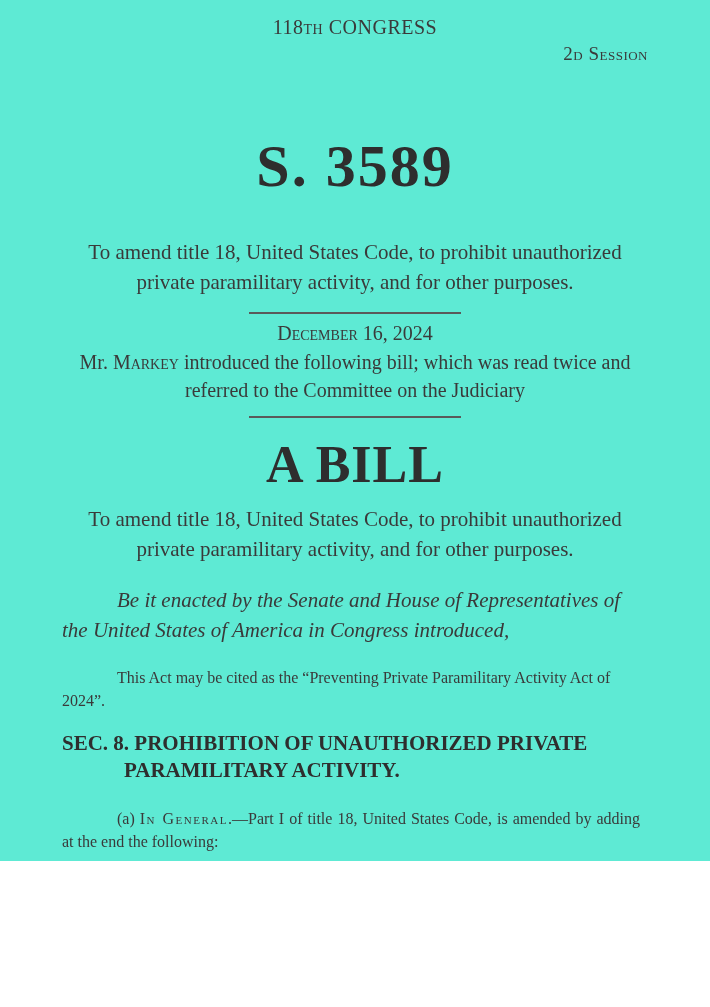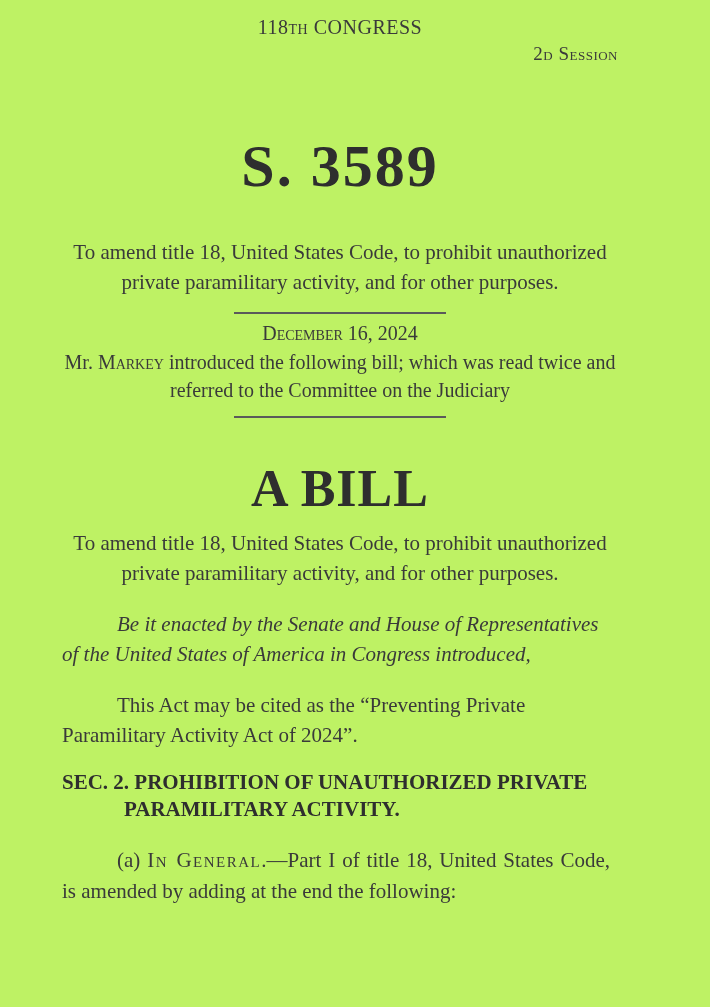--- a/index.html
+++ b/index.html
@@ -3,25 +3,25 @@
 <meta charset="utf-8">
 <style>
   html, body {
     margin: 0;
     padding: 0;
     background: #ffffff;
   }
   .page {
     position: relative;
     width: 710px;
-    height: 1007px;
+    height: 861px;
     margin: 0 auto;
     box-sizing: border-box;
-    padding: 14px 92px 10px 62px;
-    background: #bef264;
+    padding: 14px 62px 10px 62px;
+    background: #5eead4;
     color: #3a3a3a;
     font-family: "Liberation Serif", "DejaVu Serif", serif;
     overflow: hidden;
   }
   .sc { font-variant: small-caps; }
 
   .congress-line {
     font-size: 20px;
     line-height: 1.35;
     text-align: center;
@@ -75,21 +75,21 @@
     font-size: 20px;
     line-height: 1.4;
     text-align: center;
     margin: 2px 0 0 0;
   }
   .a-bill-heading {
     font-size: 52px;
     font-weight: 700;
     line-height: 1.2;
     text-align: center;
-    margin: 40px 0 0 0;
+    margin: 16px 0 0 0;
     color: #2e2e2e;
     letter-spacing: 1px;
   }
   .enacting-clause {
     font-size: 21px;
     font-style: italic;
     line-height: 1.45;
     text-indent: 55px;
     margin: 20px 0 0 0;
   }
@@ -99,21 +99,21 @@
     line-height: 1.3;
     margin: 20px 0 0 0;
     color: #2e2e2e;
   }
   .section-heading.hanging {
     margin-top: 18px;
     padding-left: 62px;
     text-indent: -62px;
   }
   .body-par {
-    font-size: 21px;
+    font-size: 16px;
     line-height: 1.45;
     text-indent: 55px;
     margin: 20px 8px 0 0;
   }
   .body-par.justified {
     text-align: justify;
     margin-top: 22px;
   }
   .gpo-label {
     font-variant: small-caps;
@@ -144,17 +144,17 @@
 
   <h2 class="a-bill-heading">A BILL</h2>
 
   <p class="purpose repeat">To amend title 18, United States Code, to prohibit unauthorized private paramilitary activity, and for other purposes.</p>
 
   <p class="enacting-clause">Be it enacted by the Senate and House of Representatives of the United States of America in Congress introduced,</p>
 
 
   <p class="body-par">This Act may be cited as the “Preventing Private Paramilitary Activity Act of 2024”.</p>
 
-  <h3 class="section-heading hanging">SEC. 2. PROHIBITION OF UNAUTHORIZED PRIVATE PARAMILITARY ACTIVITY.</h3>
+  <h3 class="section-heading hanging">SEC. 8. PROHIBITION OF UNAUTHORIZED PRIVATE PARAMILITARY ACTIVITY.</h3>
 
   <p class="body-par justified"><span>(a) </span><span class="gpo-label">In General</span><span>.—Part I of title 18, United States Code, is amended by adding at the end the following:</span></p>
 
 </div>
 
 </body></html>

